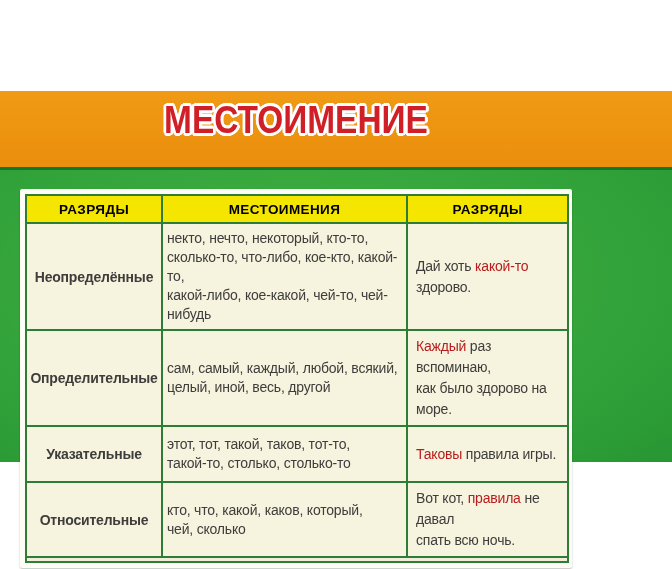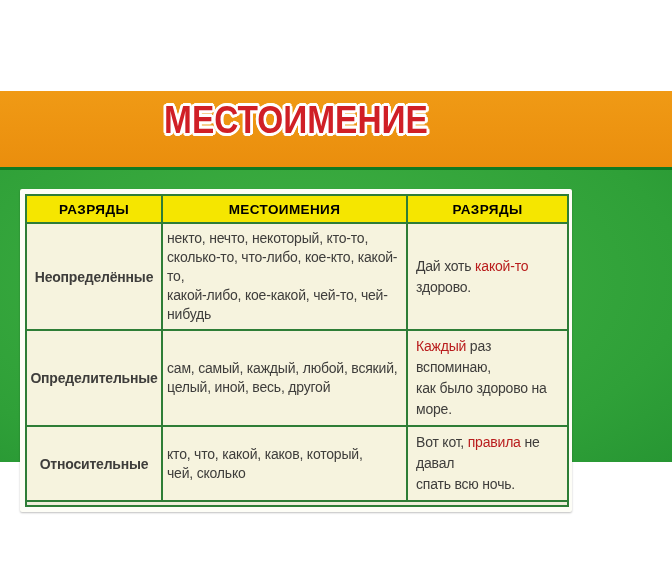--- a/index.html
+++ b/index.html
@@ -153,20 +153,26 @@
 какой-либо, кое-какой, чей-то, чей-нибудь</td>
             <td class="ex"><span>Дай хоть </span><span class="hl">какой-то</span><span> здорово.</span></td>
           </tr>
           <tr class="r2">
             <td class="cat">Определительные</td>
             <td class="pron">сам, самый, каждый, любой, всякий,
 целый, иной, весь, другой</td>
             <td class="ex"><span></span><span class="hl">Каждый</span><span> раз вспоминаю,
 как было здорово на море.</span></td>
           </tr>
+          <tr class="r3">
+            <td class="cat">Указательные</td>
+            <td class="pron">этот, тот, такой, таков, тот-то,
+такой-то, столько, столько-то</td>
+            <td class="ex"><span></span><span class="hl">Таковы</span><span> правила игры.</span></td>
+          </tr>
           <tr class="r4">
             <td class="cat">Относительные</td>
             <td class="pron">кто, что, какой, каков, который,
 чей, сколько</td>
             <td class="ex"><span>Вот кот, </span><span class="hl">правила</span><span> не давал
 спать всю ночь.</span></td>
           </tr>
           <tr class="spacer-row">
             <td colspan="3"></td>
           </tr>

